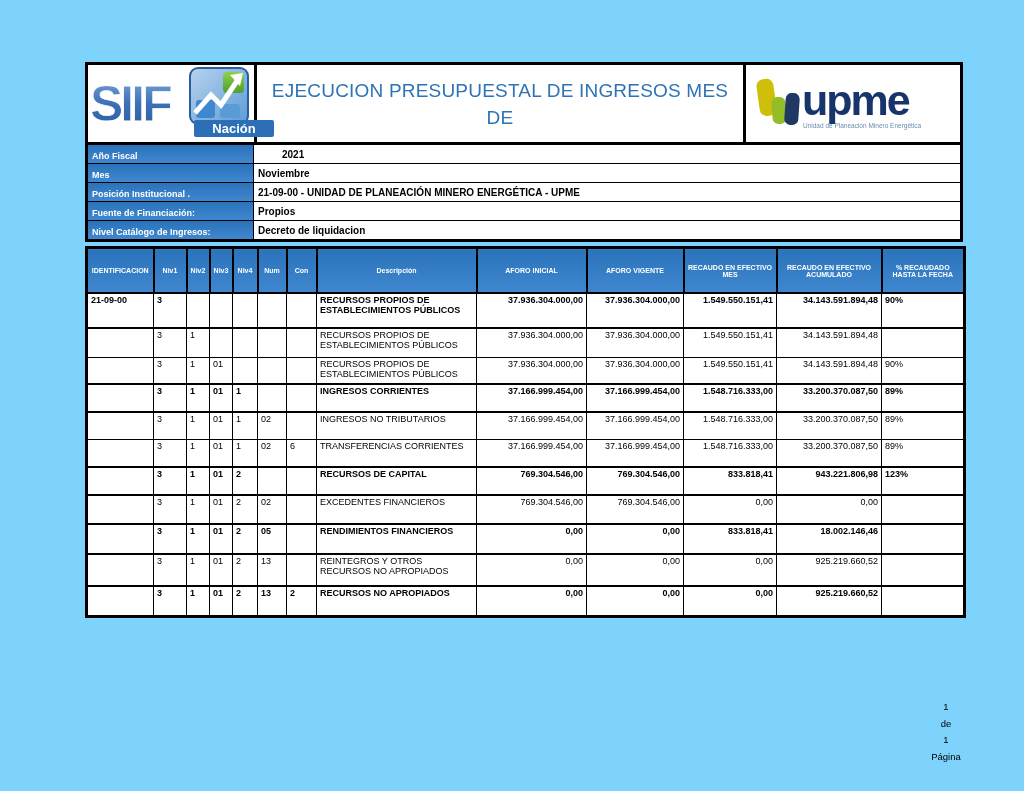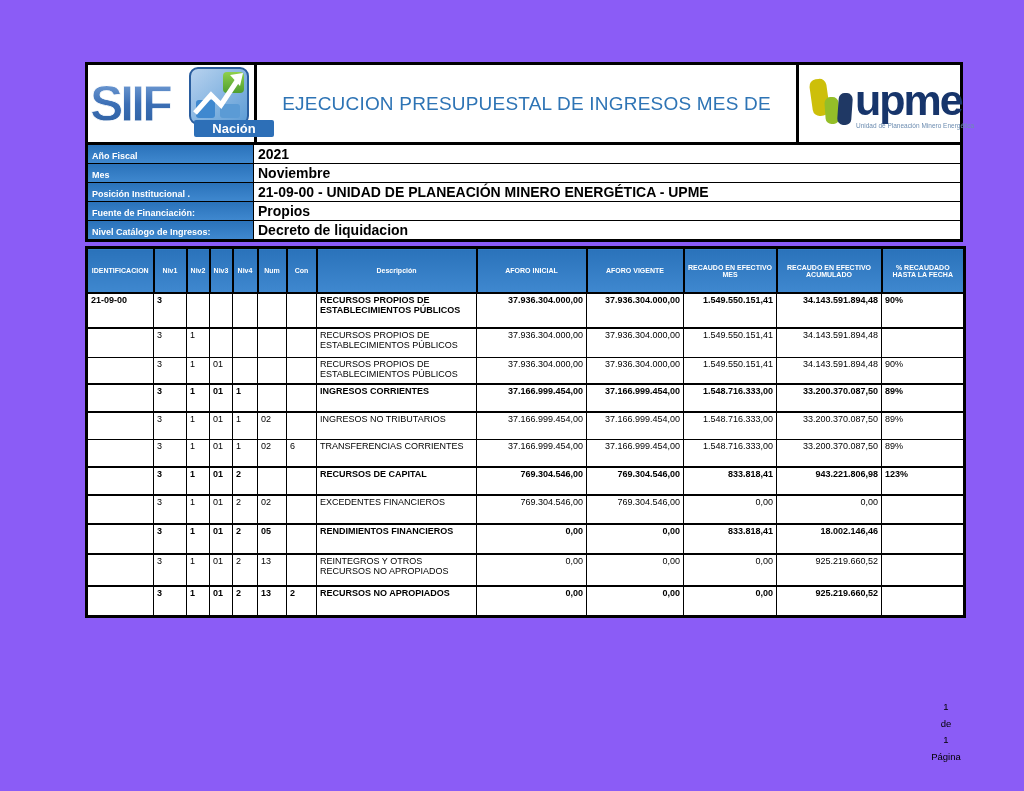--- a/index.html
+++ b/index.html
@@ -1,34 +1,34 @@
 <!DOCTYPE html>
 <html><head>
 <meta charset="utf-8">
 <style>
   html,body{margin:0;padding:0;background:#fff;font-family:"Liberation Sans",sans-serif;}
-  .canvas{position:relative;width:1024px;height:791px;background:#8b5cf6;overflow:hidden;}
+  .canvas{position:relative;width:1024px;height:791px;background:#7dd3fc;overflow:hidden;}
   .doc{position:absolute;left:85px;top:62px;width:878px;}
 
   
   .band{display:flex;border:3px solid #000;height:77px;background:#fff;}
   .siif-cell{width:166px;border-right:3px solid #000;position:relative;background:#fff;}
   .title-cell{flex:1;border-right:3px solid #000;display:flex;flex-direction:column;justify-content:center;text-align:center;
     color:#2E74B5;font-weight:normal;font-size:19px;line-height:27px;letter-spacing:.2px;}
-  .upme-cell{width:161px;position:relative;background:#fff;}
+  .upme-cell{width:214px;position:relative;background:#fff;}
   .nacion-bar{position:absolute;left:82px;bottom:5px;width:80px;text-align:center;background:#2D6FB7;color:#fff;
     font-weight:bold;font-size:13px;line-height:17px;border-radius:2px;margin-left:24px;}
 
   
   .info{border:3px solid #000;border-top:none;}
   .irow{display:flex;height:18px;border-top:1px solid #000;background:#fff;}
-  .irow:first-child{border-top:none;}
+  .irow:first-child{border-top:none;gap:24px;}
   .ilabel{width:166px;background:linear-gradient(180deg,#2a72ba 0%,#3f88cf 100%);color:#fff;font-weight:bold;font-size:9px;
     display:flex;align-items:flex-end;padding:1px 4px 2px 4px;box-sizing:border-box;border-right:1px solid #000;}
-  .ival{flex:1;font-weight:bold;font-size:14px;color:#000;display:flex;align-items:center;padding-left:4px;}
+  .ival{flex:1;font-weight:bold;font-size:10px;color:#000;display:flex;align-items:center;padding-left:4px;}
 
   
   table.main{border-collapse:collapse;table-layout:fixed;width:878px;margin-top:4px;border:3px solid #000;}
   table.main th{background:linear-gradient(180deg,#2a72ba 0%,#3f88cf 100%);color:#fff;font-size:7px;font-weight:bold;
     border:2px solid #000;height:41px;padding:1px 2px;text-align:center;vertical-align:middle;}
   table.main td{border:1px solid #000;font-size:9px;color:#000;vertical-align:top;padding:1px 3px;overflow:hidden;background:#fff;}
   table.main tr.b td{font-weight:bold;border-top-width:2px;border-bottom-width:2px;}
   td.c-left{text-align:left;}
   td.c-right{text-align:right;}
   td.c-pct{text-align:left;vertical-align:middle;}

